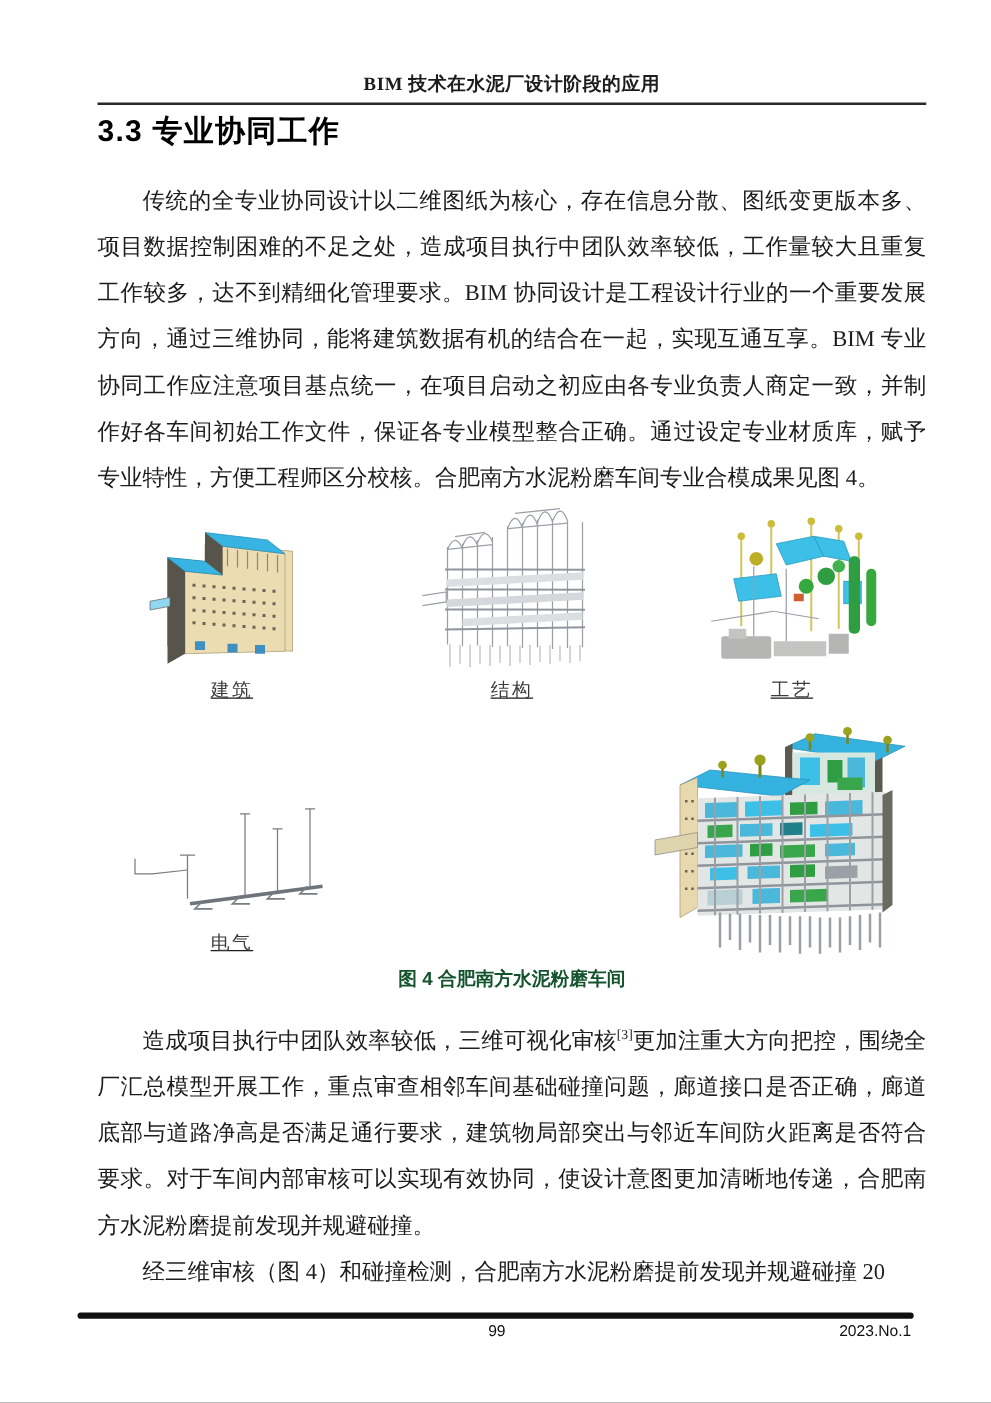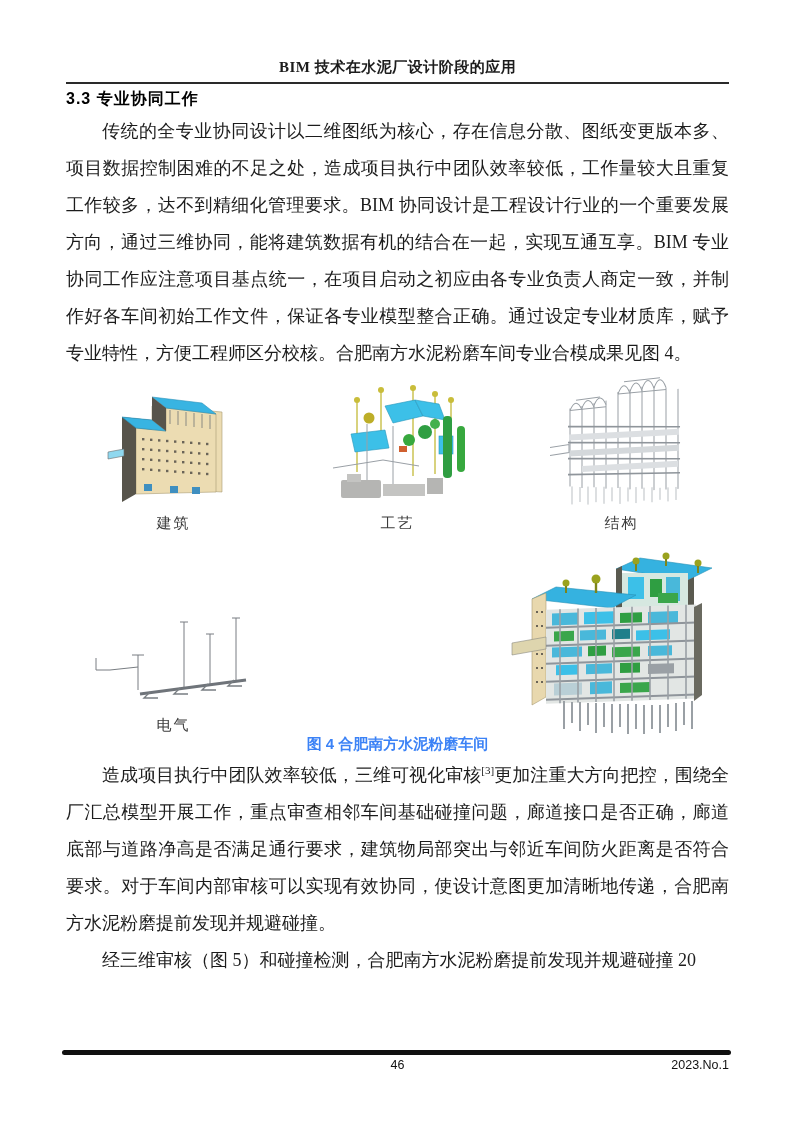--- a/index.html
+++ b/index.html
@@ -6,69 +6,70 @@
   html,body { background:#888; }
   .page {
     position:relative;
     width:793px; height:1122px;
     margin:0 auto;
     background:#ffffff;
     color:#1c1c1c;
     font-family:"Liberation Serif", serif;
     overflow:hidden;
   }
-  .content { position:absolute; left:66px; top:0; width:663px; }
+  .content { position:absolute; left:78px; top:0; width:663px; }
 
   .header-title {
     margin-top:58px;
     text-align:center;
     font-size:15px;
     font-weight:bold;
     letter-spacing:0.5px;
   }
   .header-rule { margin-top:5px; height:2px; background:#2a2a2a; }
 
   h2.sec {
     font-family:"Liberation Sans", sans-serif;
     font-weight:700;
-    font-size:16px;
+    font-size:24px;
     color:#000;
     margin-top:5px;
     letter-spacing:1px;
   }
   p.body {
     font-size:18px;
     line-height:37px;
     text-align:justify;
     text-indent:2em;
     color:#1c1c1c;
   }
-  p.body.first { margin-top:3px; }
+  p.body.first { margin-top:21px; }
   p.last-line { margin-top:0; overflow:hidden; max-height:38px; }
   sup.ref { font-size:11px; vertical-align:super; line-height:0; }
 
   
   figure.fig { margin-top:4px; }
-  .fig-row { display:flex; justify-content:space-between; }
+  .fig-row { display:flex; justify-content:space-between;text-decoration:underline; }
   .fig-row1 { align-items:flex-end; }
   .fig-row2 { margin-top:16px; align-items:flex-end;gap:38px; }
   .fig-cell { display:flex; flex-direction:column; align-items:center; width:215px; }
   .fig-cell.center { width:225px; }
   .fig-label {
     margin-top:6px;
     font-size:15px;
     color:#3b3b3b;
     letter-spacing:2px;
   }
   figcaption.fig-caption {
+    margin-top:10px;
     text-align:center;
     font-family:"Liberation Sans", sans-serif;
     font-weight:700;
     font-size:15px;
-    color:#3b82f6;
+    color:#14532d;
   }
 
   
   .footer-rule {
     position:absolute; left:62px; right:62px; top:1050px;
     height:5px; background:#101010; border-radius:3px;
   }
   .footer-row {
     position:absolute; left:66px; top:1058px; width:663px;
     font-family:"Liberation Sans", sans-serif;
@@ -151,20 +152,79 @@
             </g>
             <polygon points="4,76 20,73 20,80 4,83" fill="#8fd8ef" stroke="#6a6a6a" stroke-width="0.6"></polygon>
             <rect x="40" y="108" width="8" height="7" fill="#3f8fc0"></rect>
             <rect x="66" y="110" width="8" height="7" fill="#3f8fc0"></rect>
             <rect x="88" y="111" width="8" height="7" fill="#3f8fc0"></rect>
           </svg>
           <div class="fig-label">建筑</div>
         </div>
 
         <div class="fig-cell">
+          <svg width="160" height="132" viewBox="0 0 160 132">
+            <g transform="skewY(-3)" stroke="#9aa0a6" fill="none">
+              <g stroke-width="1">
+                <line x1="28" y1="34" x2="28" y2="112"></line>
+                  <line x1="40" y1="32" x2="40" y2="114"></line>
+                <line x1="52" y1="30" x2="52" y2="114"></line>
+                  <line x1="64" y1="28" x2="64" y2="116"></line>
+                <line x1="76" y1="20" x2="76" y2="116"></line>
+                  <line x1="88" y1="18" x2="88" y2="118"></line>
+                <line x1="100" y1="16" x2="100" y2="118"></line>
+                  <line x1="112" y1="16" x2="112" y2="120"></line>
+                <line x1="124" y1="18" x2="124" y2="120"></line>
+                  <line x1="136" y1="20" x2="136" y2="120"></line>
+              </g>
+              <g stroke-width="1.6" stroke="#8f959b">
+                <line x1="26" y1="52" x2="138" y2="58"></line>
+                  <line x1="26" y1="68" x2="138" y2="74"></line>
+                <line x1="26" y1="84" x2="138" y2="90"></line>
+                  <line x1="26" y1="100" x2="138" y2="104"></line>
+              </g>
+              <rect x="27" y="60" width="110" height="6" fill="#dcdfe2" stroke="none"></rect>
+              <rect x="27" y="76" width="110" height="6" fill="#d4d8db" stroke="none"></rect>
+              <rect x="40" y="92" width="96" height="6" fill="#dcdfe2" stroke="none"></rect>
+              <g stroke-width="1">
+                <path d="M28,36 q6,-14 12,0"></path>
+                  <path d="M40,34 q6,-14 12,0"></path>
+                  <path d="M52,32 q6,-14 12,0"></path>
+                <path d="M76,22 q6,-16 12,0"></path>
+                  <path d="M88,20 q6,-16 12,0"></path>
+                  <path d="M100,18 q6,-16 12,0"></path>
+                  <path d="M112,18 q6,-16 12,0"></path>
+                <line x1="28" y1="36" x2="64" y2="34"></line>
+                  <line x1="76" y1="22" x2="124" y2="20"></line>
+                <line x1="34" y1="26" x2="58" y2="24"></line>
+                  <line x1="82" y1="10" x2="118" y2="8"></line>
+              </g>
+              <g stroke-width="0.8" stroke="#aab0b5">
+                <line x1="30" y1="112" x2="30" y2="130"></line>
+                  <line x1="38" y1="113" x2="38" y2="128"></line>
+                <line x1="46" y1="113" x2="46" y2="131"></line>
+                  <line x1="54" y1="114" x2="54" y2="129"></line>
+                <line x1="62" y1="114" x2="62" y2="131"></line>
+                  <line x1="70" y1="115" x2="70" y2="129"></line>
+                <line x1="78" y1="115" x2="78" y2="132"></line>
+                  <line x1="86" y1="116" x2="86" y2="130"></line>
+                <line x1="94" y1="116" x2="94" y2="132"></line>
+                  <line x1="102" y1="117" x2="102" y2="130"></line>
+                <line x1="110" y1="117" x2="110" y2="132"></line>
+                  <line x1="118" y1="118" x2="118" y2="130"></line>
+                <line x1="126" y1="118" x2="126" y2="132"></line>
+                  <line x1="134" y1="118" x2="134" y2="131"></line>
+              </g>
+              <polyline points="8,72 27,70 27,78 8,80" stroke-width="1"></polyline>
+            </g>
+          </svg>
+          <div class="fig-label">结构</div>
+        </div>
+
+        <div class="fig-cell">
           <svg width="150" height="132" viewBox="0 0 150 132">
             <g stroke="#cfc75e" stroke-width="1.6">
               <line x1="34" y1="26" x2="34" y2="96"></line>
                 <line x1="58" y1="16" x2="58" y2="60"></line>
               <line x1="90" y1="14" x2="90" y2="100"></line>
                 <line x1="112" y1="20" x2="112" y2="98"></line>
               <line x1="128" y1="26" x2="128" y2="92"></line>
             </g>
             <circle cx="34" cy="24" r="3" fill="#c9bd3a"></circle>
               <circle cx="58" cy="14" r="3" fill="#c9bd3a"></circle>
@@ -187,79 +247,20 @@
                 <line x1="60" y1="84" x2="96" y2="90"></line>
               <line x1="44" y1="48" x2="44" y2="104"></line>
                 <line x1="70" y1="50" x2="70" y2="108"></line>
             </g>
             <rect x="18" y="104" width="40" height="18" rx="2" fill="#b5b5b3"></rect>
             <rect x="24" y="98" width="14" height="8" fill="#c4c4c2"></rect>
             <rect x="60" y="108" width="42" height="12" fill="#c4c4c2"></rect>
             <rect x="104" y="102" width="16" height="16" fill="#b5b5b3"></rect>
           </svg>
           <div class="fig-label">工艺</div>
-        </div>
-
-        <div class="fig-cell">
-          <svg width="160" height="132" viewBox="0 0 160 132">
-            <g transform="skewY(-3)" stroke="#9aa0a6" fill="none">
-              <g stroke-width="1">
-                <line x1="28" y1="34" x2="28" y2="112"></line>
-                  <line x1="40" y1="32" x2="40" y2="114"></line>
-                <line x1="52" y1="30" x2="52" y2="114"></line>
-                  <line x1="64" y1="28" x2="64" y2="116"></line>
-                <line x1="76" y1="20" x2="76" y2="116"></line>
-                  <line x1="88" y1="18" x2="88" y2="118"></line>
-                <line x1="100" y1="16" x2="100" y2="118"></line>
-                  <line x1="112" y1="16" x2="112" y2="120"></line>
-                <line x1="124" y1="18" x2="124" y2="120"></line>
-                  <line x1="136" y1="20" x2="136" y2="120"></line>
-              </g>
-              <g stroke-width="1.6" stroke="#8f959b">
-                <line x1="26" y1="52" x2="138" y2="58"></line>
-                  <line x1="26" y1="68" x2="138" y2="74"></line>
-                <line x1="26" y1="84" x2="138" y2="90"></line>
-                  <line x1="26" y1="100" x2="138" y2="104"></line>
-              </g>
-              <rect x="27" y="60" width="110" height="6" fill="#dcdfe2" stroke="none"></rect>
-              <rect x="27" y="76" width="110" height="6" fill="#d4d8db" stroke="none"></rect>
-              <rect x="40" y="92" width="96" height="6" fill="#dcdfe2" stroke="none"></rect>
-              <g stroke-width="1">
-                <path d="M28,36 q6,-14 12,0"></path>
-                  <path d="M40,34 q6,-14 12,0"></path>
-                  <path d="M52,32 q6,-14 12,0"></path>
-                <path d="M76,22 q6,-16 12,0"></path>
-                  <path d="M88,20 q6,-16 12,0"></path>
-                  <path d="M100,18 q6,-16 12,0"></path>
-                  <path d="M112,18 q6,-16 12,0"></path>
-                <line x1="28" y1="36" x2="64" y2="34"></line>
-                  <line x1="76" y1="22" x2="124" y2="20"></line>
-                <line x1="34" y1="26" x2="58" y2="24"></line>
-                  <line x1="82" y1="10" x2="118" y2="8"></line>
-              </g>
-              <g stroke-width="0.8" stroke="#aab0b5">
-                <line x1="30" y1="112" x2="30" y2="130"></line>
-                  <line x1="38" y1="113" x2="38" y2="128"></line>
-                <line x1="46" y1="113" x2="46" y2="131"></line>
-                  <line x1="54" y1="114" x2="54" y2="129"></line>
-                <line x1="62" y1="114" x2="62" y2="131"></line>
-                  <line x1="70" y1="115" x2="70" y2="129"></line>
-                <line x1="78" y1="115" x2="78" y2="132"></line>
-                  <line x1="86" y1="116" x2="86" y2="130"></line>
-                <line x1="94" y1="116" x2="94" y2="132"></line>
-                  <line x1="102" y1="117" x2="102" y2="130"></line>
-                <line x1="110" y1="117" x2="110" y2="132"></line>
-                  <line x1="118" y1="118" x2="118" y2="130"></line>
-                <line x1="126" y1="118" x2="126" y2="132"></line>
-                  <line x1="134" y1="118" x2="134" y2="131"></line>
-              </g>
-              <polyline points="8,72 27,70 27,78 8,80" stroke-width="1"></polyline>
-            </g>
-          </svg>
-          <div class="fig-label">结构</div>
         </div>
       </div>
 
       <div class="fig-row fig-row2">
         <div class="fig-cell">
           <svg width="180" height="100" viewBox="0 0 180 100">
             <g stroke="#787d82" fill="none">
               <g stroke-width="1">
                 <path d="M12,48 v12 h14 l28,-3"></path>
                 <line x1="54" y1="45" x2="54" y2="80"></line>
@@ -387,21 +388,21 @@
         </div>
 
       </div>
 
       <figcaption class="fig-caption">图 4 合肥南方水泥粉磨车间</figcaption>
     </figure>
 
 
     <p class="body first"><span>造成项目执行中团队效率较低，三维可视化审核</span><sup class="ref">[3]</sup><span>更加注重大方向把控，围绕全厂汇总模型开展工作，重点审查相邻车间基础碰撞问题，廊道接口是否正确，廊道底部与道路净高是否满足通行要求，建筑物局部突出与邻近车间防火距离是否符合要求。对于车间内部审核可以实现有效协同，使设计意图更加清晰地传递，合肥南方水泥粉磨提前发现并规避碰撞。</span></p>
 
-    <p class="body last-line">经三维审核（图 5）和碰撞检测，合肥南方水泥粉磨提前发现并规避碰撞 20</p>
+    <p class="body last-line">经三维审核（图 4）和碰撞检测，合肥南方水泥粉磨提前发现并规避碰撞 20</p>
   </div>
 
   <div class="footer-rule"></div>
   <div class="footer-row">
-    <span class="footer-page">46</span>
+    <span class="footer-page">99</span>
     <span class="footer-issue">2023.No.1</span>
   </div>
 </div>
 
 </body></html>

